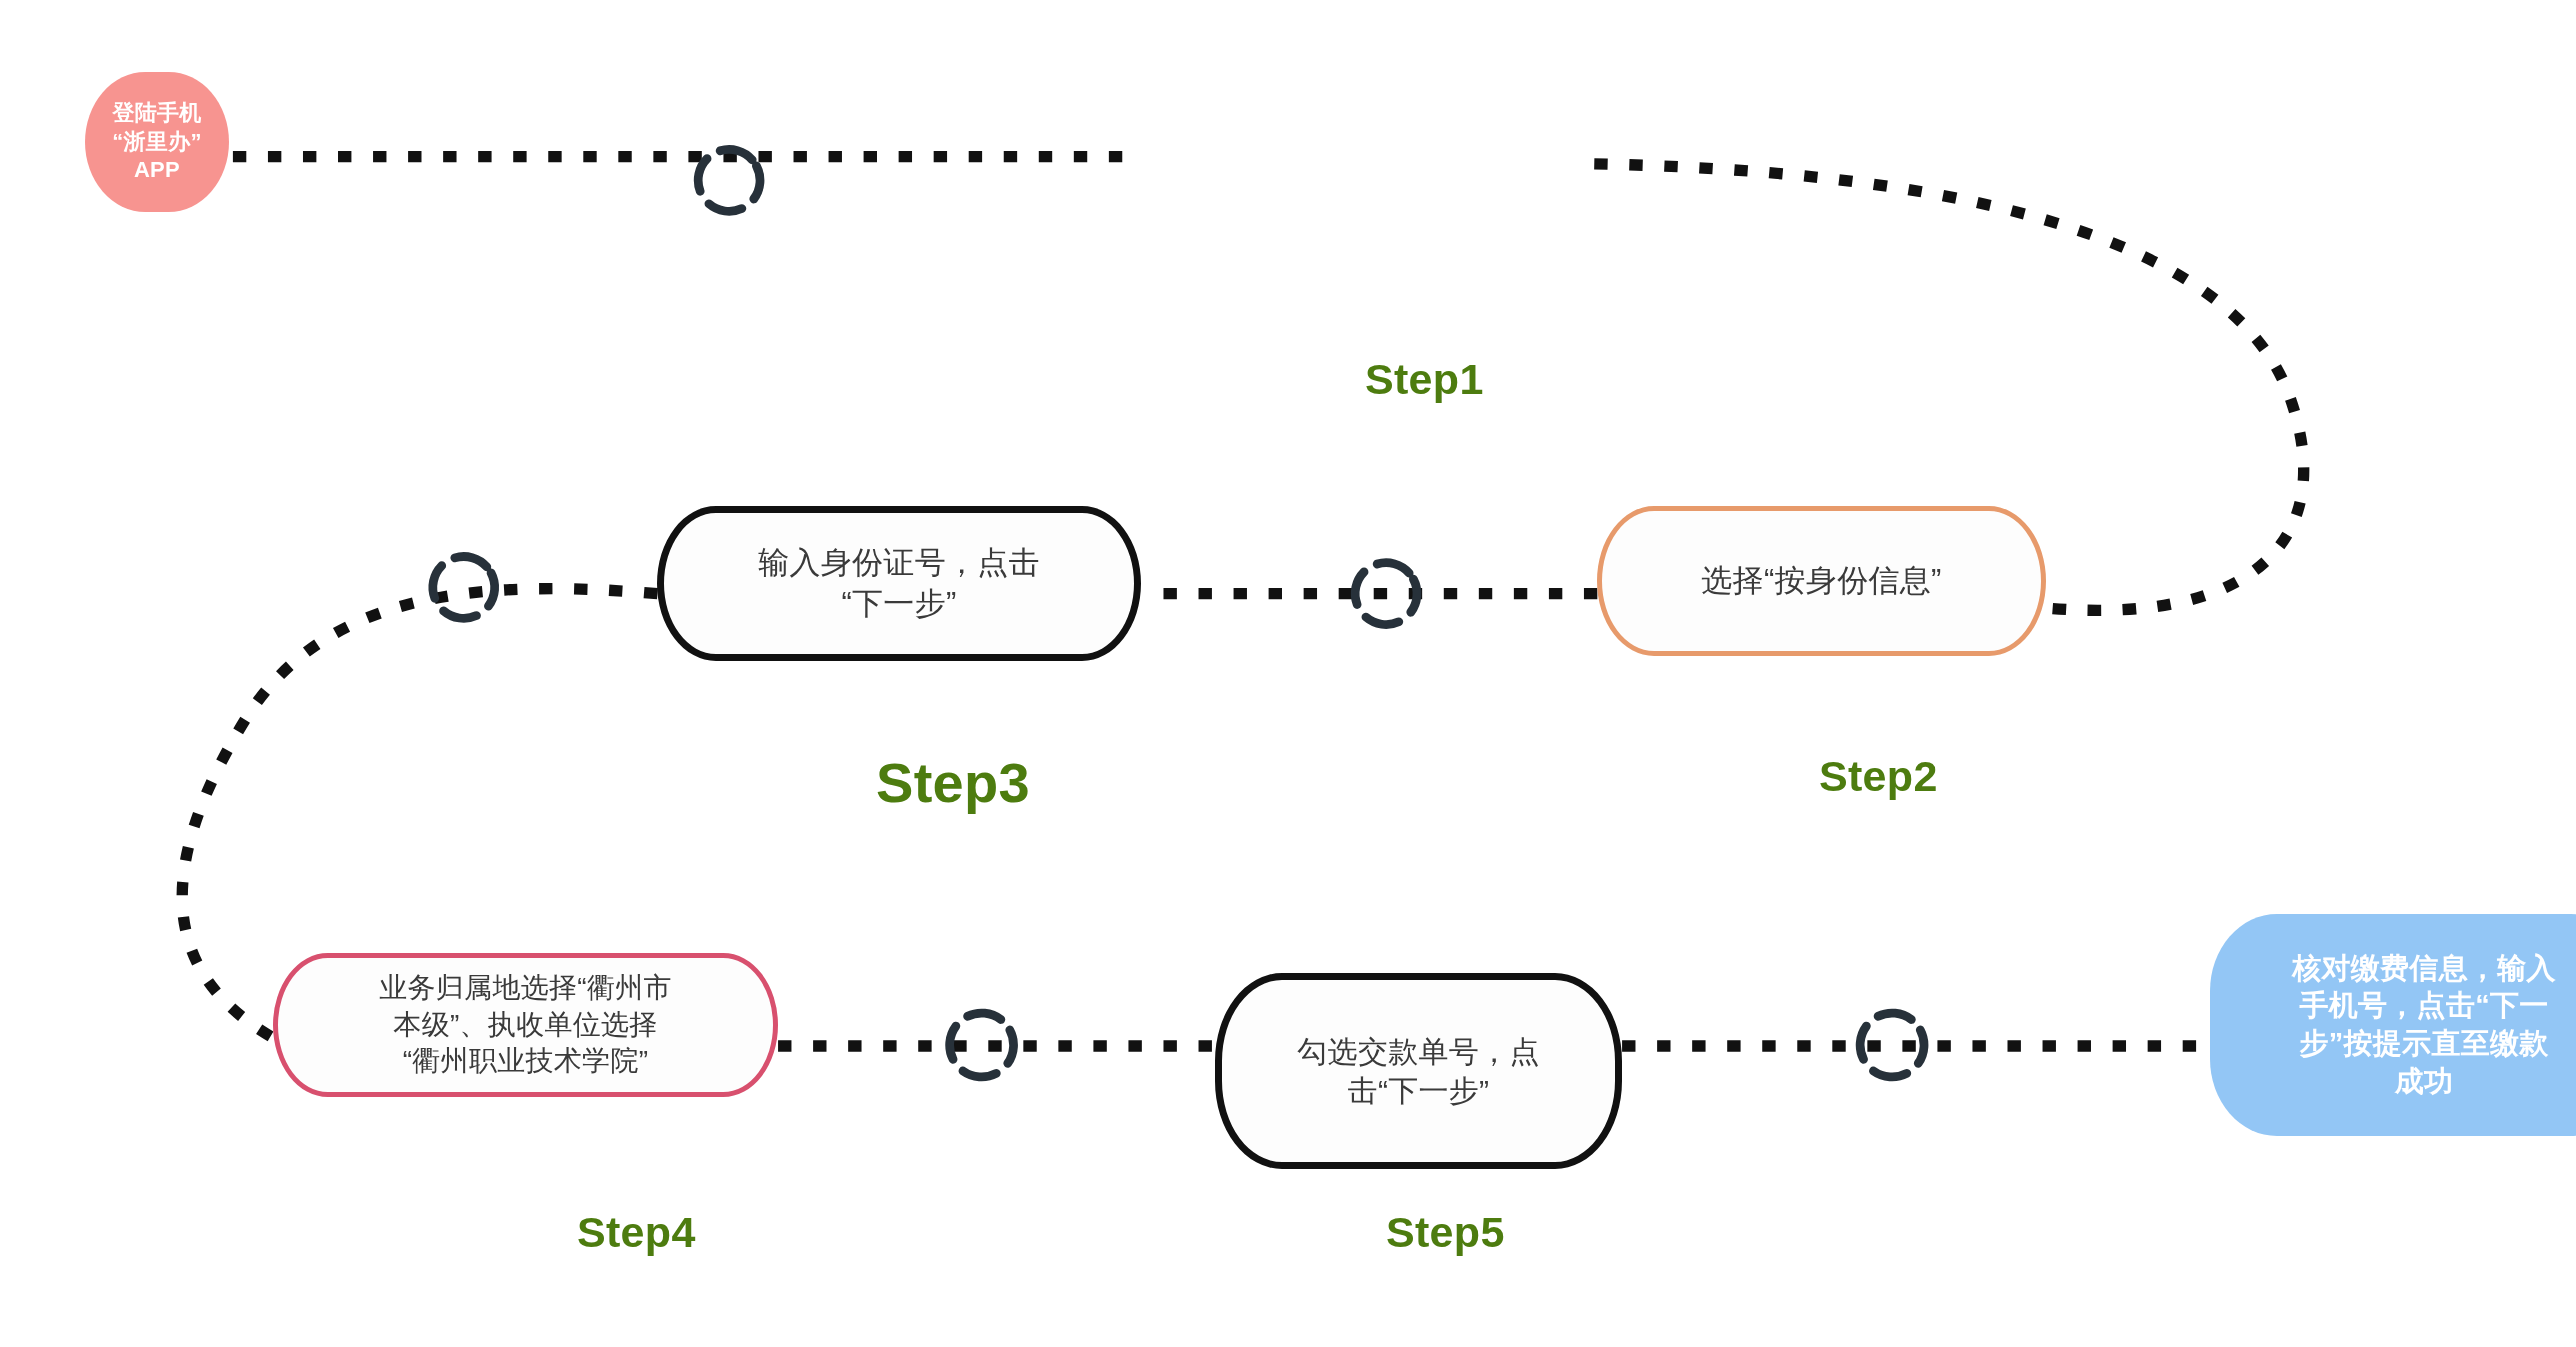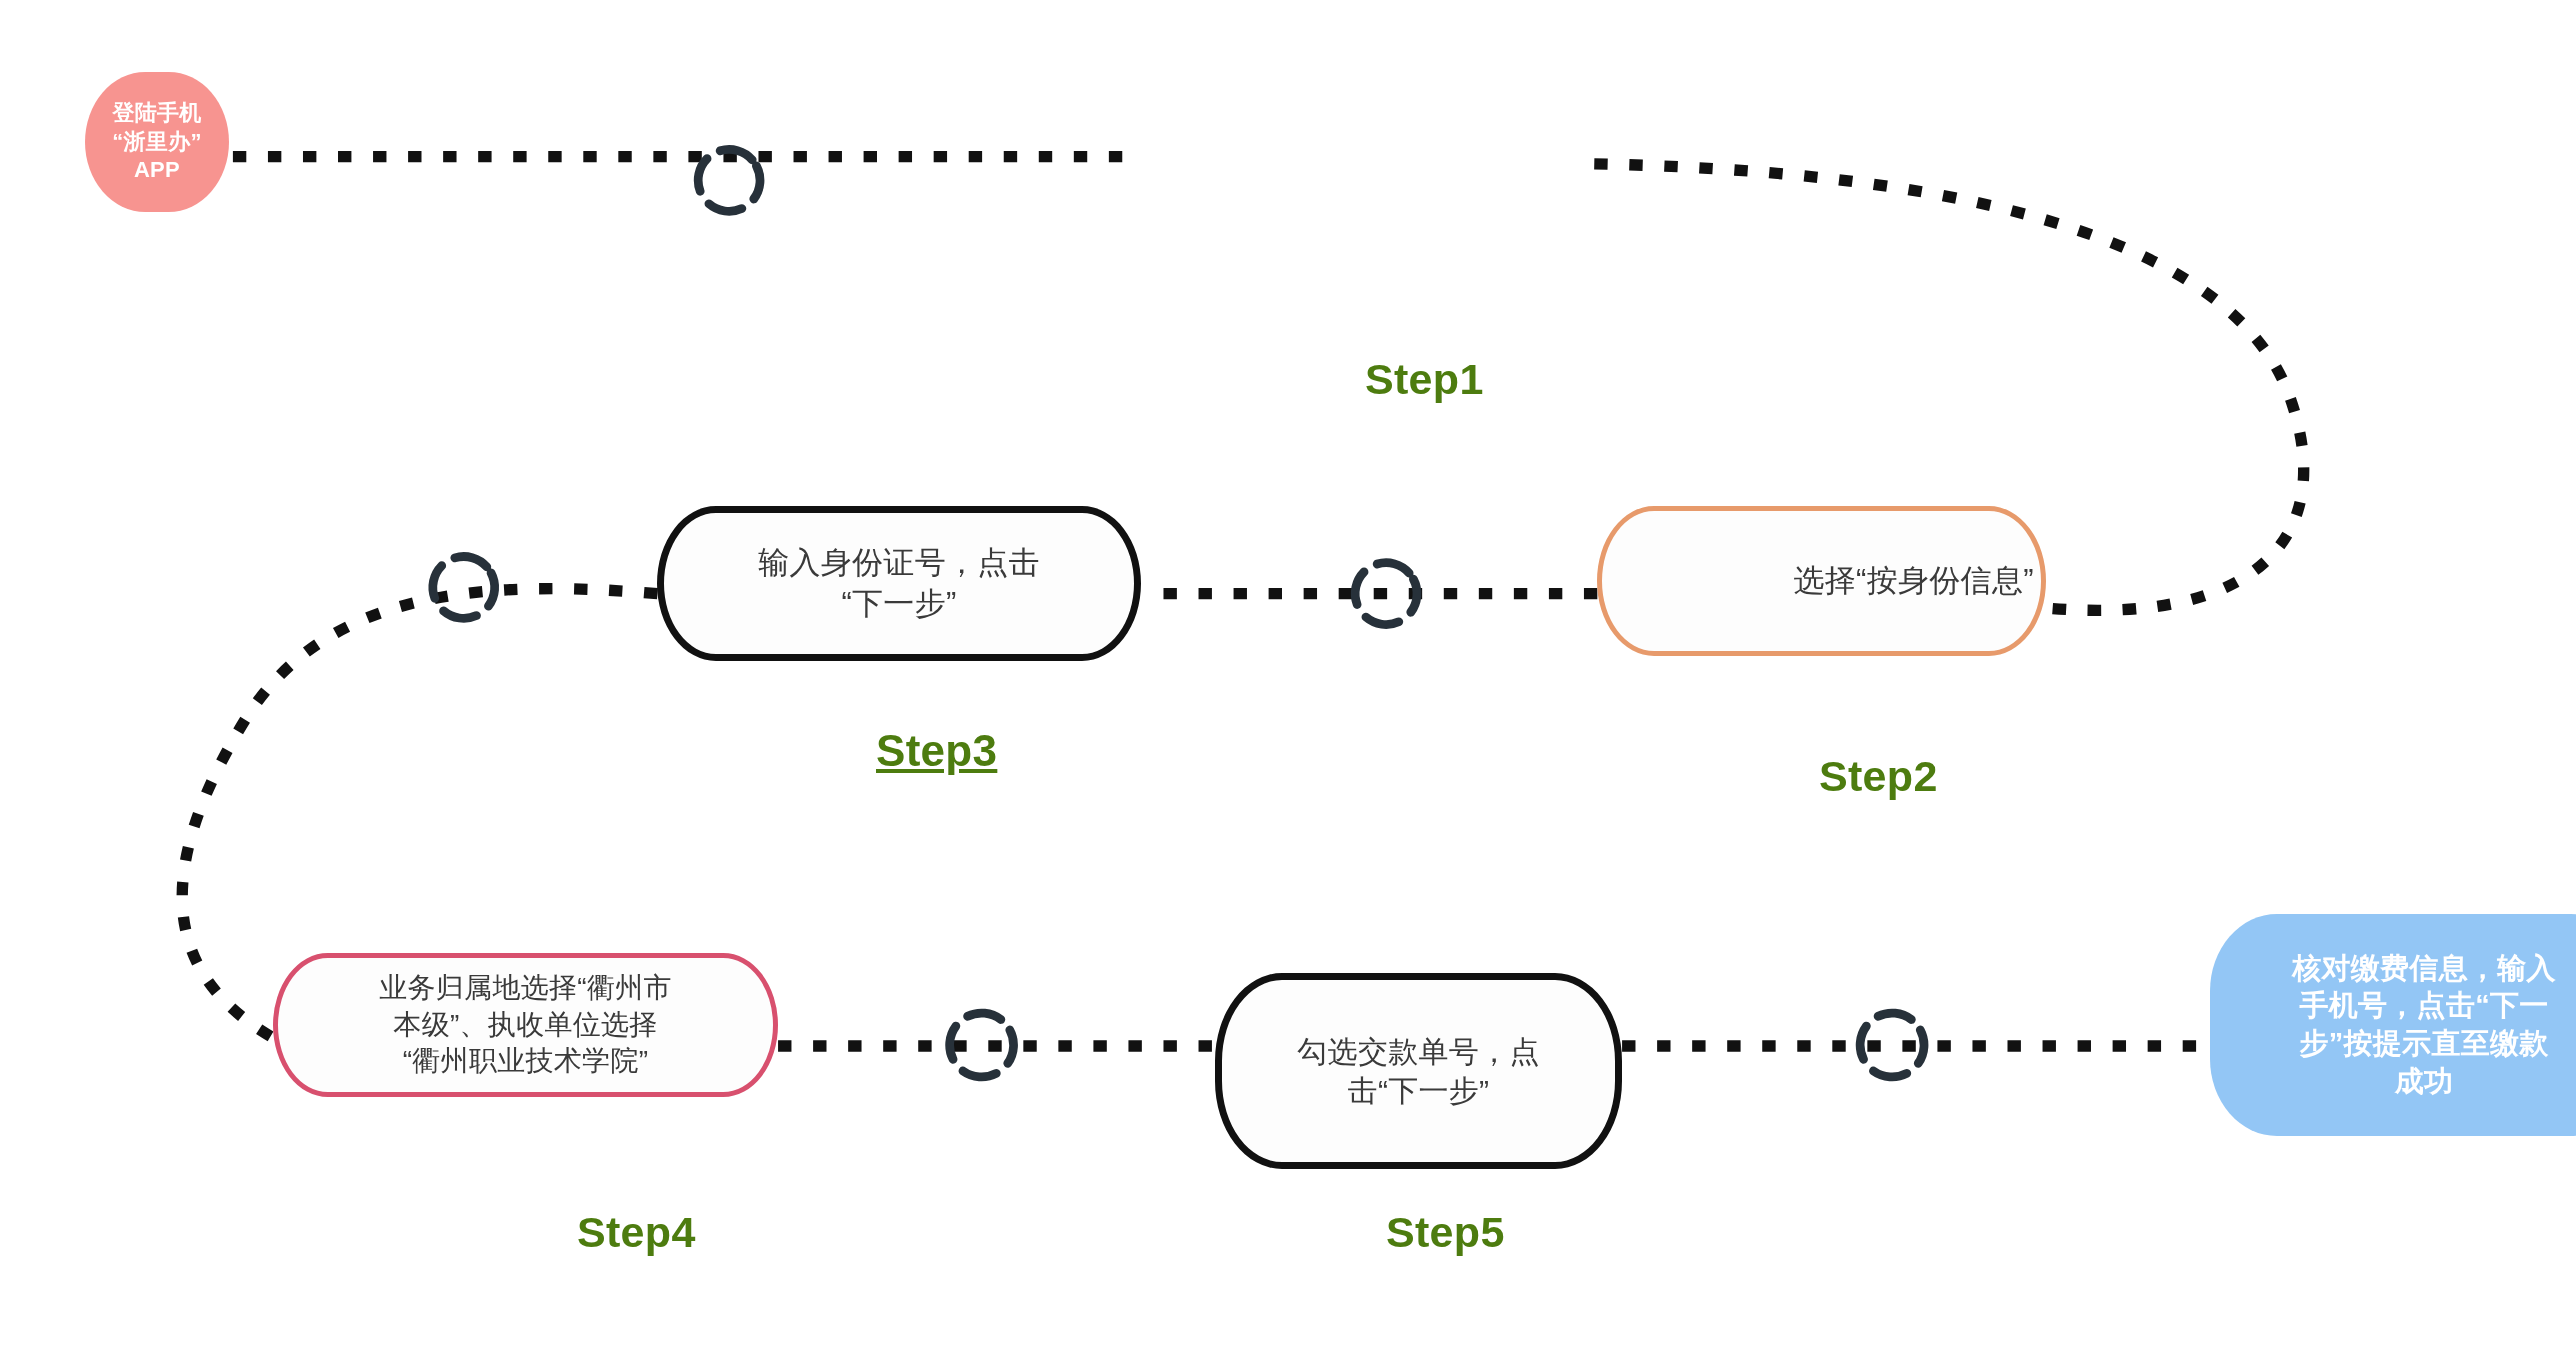--- a/index.html
+++ b/index.html
@@ -61,21 +61,21 @@
 
   
   .node.process {
     background: #fdfdfd;
     color: #3a3a3a;
     font-weight: 400;
     border-style: solid;
     border-radius: 67px / 88px;
   }
   .node.process.dark   { border-color: #111111; border-width: 7.2px; }
-  .node.process.orange { border-color: #E79A6B; border-width: 5.7px; justify-content: flex-end; }
+  .node.process.orange { border-color: #E79A6B; border-width: 5.7px; }
   .node.process.rose   { border-color: #D8506E; border-width: 5.7px; }
 
   
   .step-label {
     position: absolute;
     color: #4d7c0f;
     font-weight: 700;
     white-space: nowrap;
     letter-spacing: 0.3px;
   }
@@ -151,20 +151,20 @@
     <span class="txt">核对缴费信息，输入
 手机号，点击“下一
 步”按提示直至缴款
 成功</span>
   </div>
 
   <div class="step-label" style="left:1365px; top:355px; font-size:43px;">Step1</div>
 
   <div class="step-label" style="left:1819px; top:752px; font-size:43px;">Step2</div>
 
-  <div class="step-label" style="left:876px; top:726px; font-size:44px;text-decoration:underline;">Step3</div>
+  <div class="step-label" style="left:876px; top:750px; font-size:56px;">Step3</div>
 
   <div class="step-label" style="left:577px; top:1208px; font-size:43px;">Step4</div>
 
   <div class="step-label" style="left:1386px; top:1208px; font-size:43px;">Step5</div>
 
 </div>
 
 
 </body></html>

